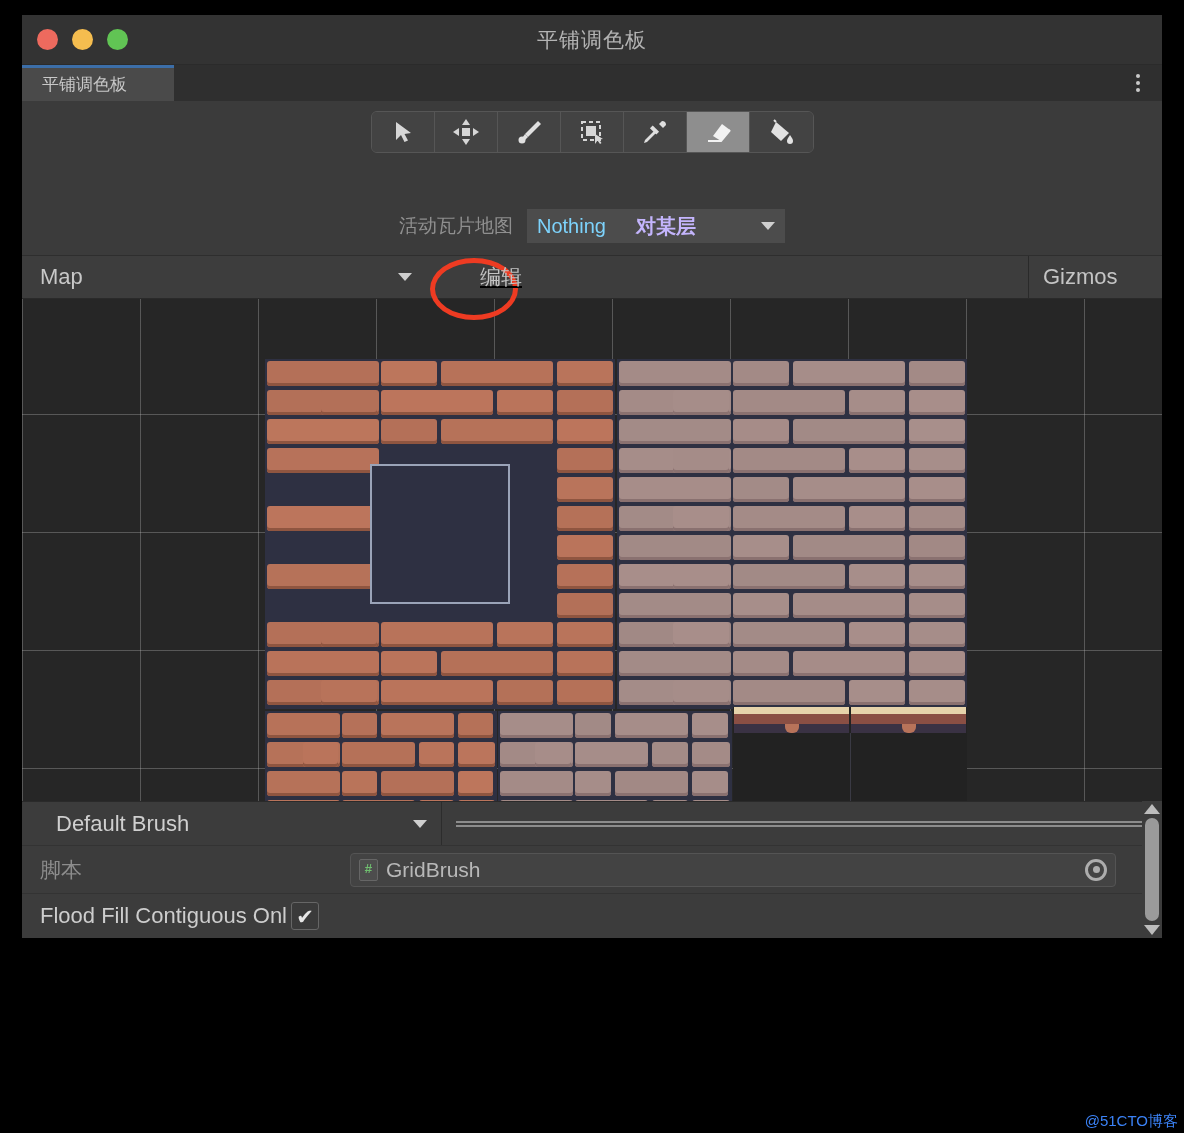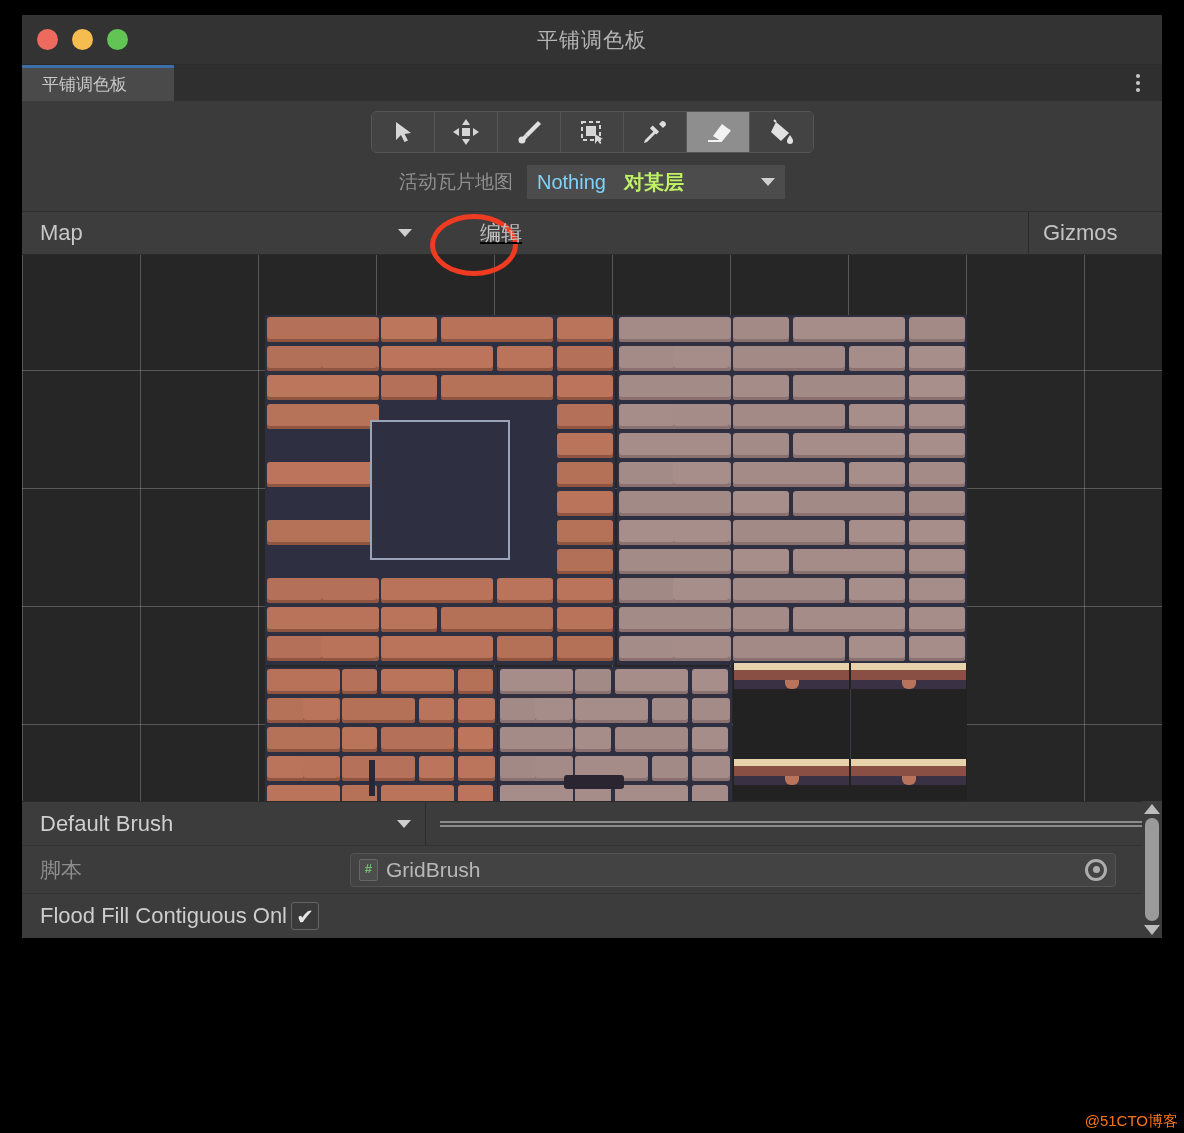--- a/index.html
+++ b/index.html
@@ -57,21 +57,21 @@
     display: flex; flex-direction: column; justify-content: center;
     align-items: center; gap: 3px; width: 20px;
   }
   .kebab i { width: 4px; height: 4px; border-radius: 50%; background: #c9c9c9; display:block; }
 
   
   .toolzone {
     background: #3b3b3b;
     flex: 0 0 auto;
     padding: 10px 0 12px 0;
-    display: flex; flex-direction: column; align-items: center;
+    display: flex; flex-direction: column; align-items: center; gap: 44px;
   }
   .toolgroup {
     display: flex;
     background: #3f3f3f;
     border: 1px solid #565656;
     border-radius: 6px;
     overflow: hidden;
   }
   .toolbtn {
     width: 63px; height: 40px;
@@ -89,21 +89,21 @@
   }
   .activelabel { font-size: 19px; color: #8f8f8f; }
   .dropdown-nothing {
     width: 258px; height: 34px;
     background: #4c4c4c;
     display: flex; align-items: center;
     padding: 0 10px;
     position: relative;
   }
   .dd-text { font-size: 20px; color: #7dd3fc; }
-  .dd-red { font-size: 20px; color: #bef264; margin-left: 18px; font-weight: 700; text-align: center; }
+  .dd-red { font-size: 20px; color: #c4b5fd; margin-left: 30px; font-weight: 700; text-align: center; }
   .caret {
     width: 0; height: 0; margin-left: auto;
     border-left: 7px solid transparent; border-right: 7px solid transparent;
     border-top: 8px solid #cfcfcf;
   }
 
   
   .mapbar {
     flex: 0 0 44px; height: 44px;
     background: #3d3d3d;
@@ -160,20 +160,21 @@
 
   
   .bottom {
     flex: 0 0 auto;
     background: #3c3c3c;
     border-top: 1px solid #2a2a2a;
   }
   .brushrow {
     height: 44px; display: flex; align-items: stretch;
     border-bottom: 1px solid #333;
+    padding-left: 16px;
   }
   .brush-dd {
     width: 404px; display: flex; align-items: center; padding-left: 18px;
     position: relative; border-right: 1px solid #2c2c2c;
   }
   .brush-dd .caret { margin-left: auto; margin-right: 14px; }
   .brush-text { font-size: 22px; color: #cfcfcf; }
   .slider-area { flex: 1; position: relative; display: flex; align-items: center; padding: 0 14px; }
   .slider-line { width: 100%; height: 0; border-top: 2px solid #8c8c8c; border-bottom: 2px solid #8c8c8c; height: 6px; }
 
@@ -222,21 +223,21 @@
     background: #3c3c3c; display: flex; flex-direction: column; align-items: center;
     justify-content: space-between; padding: 3px 0;
   }
   .vs-arrow-up { width: 0;height:0; border-left: 8px solid transparent; border-right: 8px solid transparent; border-bottom: 10px solid #bcbcbc; }
   .vs-arrow-dn { width: 0;height:0; border-left: 8px solid transparent; border-right: 8px solid transparent; border-top: 10px solid #bcbcbc; }
   .vs-thumb { width: 14px; flex: 1; margin: 4px 0; background: #9a9a9a; border-radius: 7px; }
 
   .bottomwrap { position: relative; }
   .watermark {
     position: absolute; right: 6px; bottom: 2px;
-    font-size: 15px; color: #f97316;
+    font-size: 15px; color: #3b82f6;
   }
 </style>
 </head>
 <body>
 
 <div id="app">
 
   <div class="titlebar">
     <div class="traffic">
       <span class="dot red"></span>

